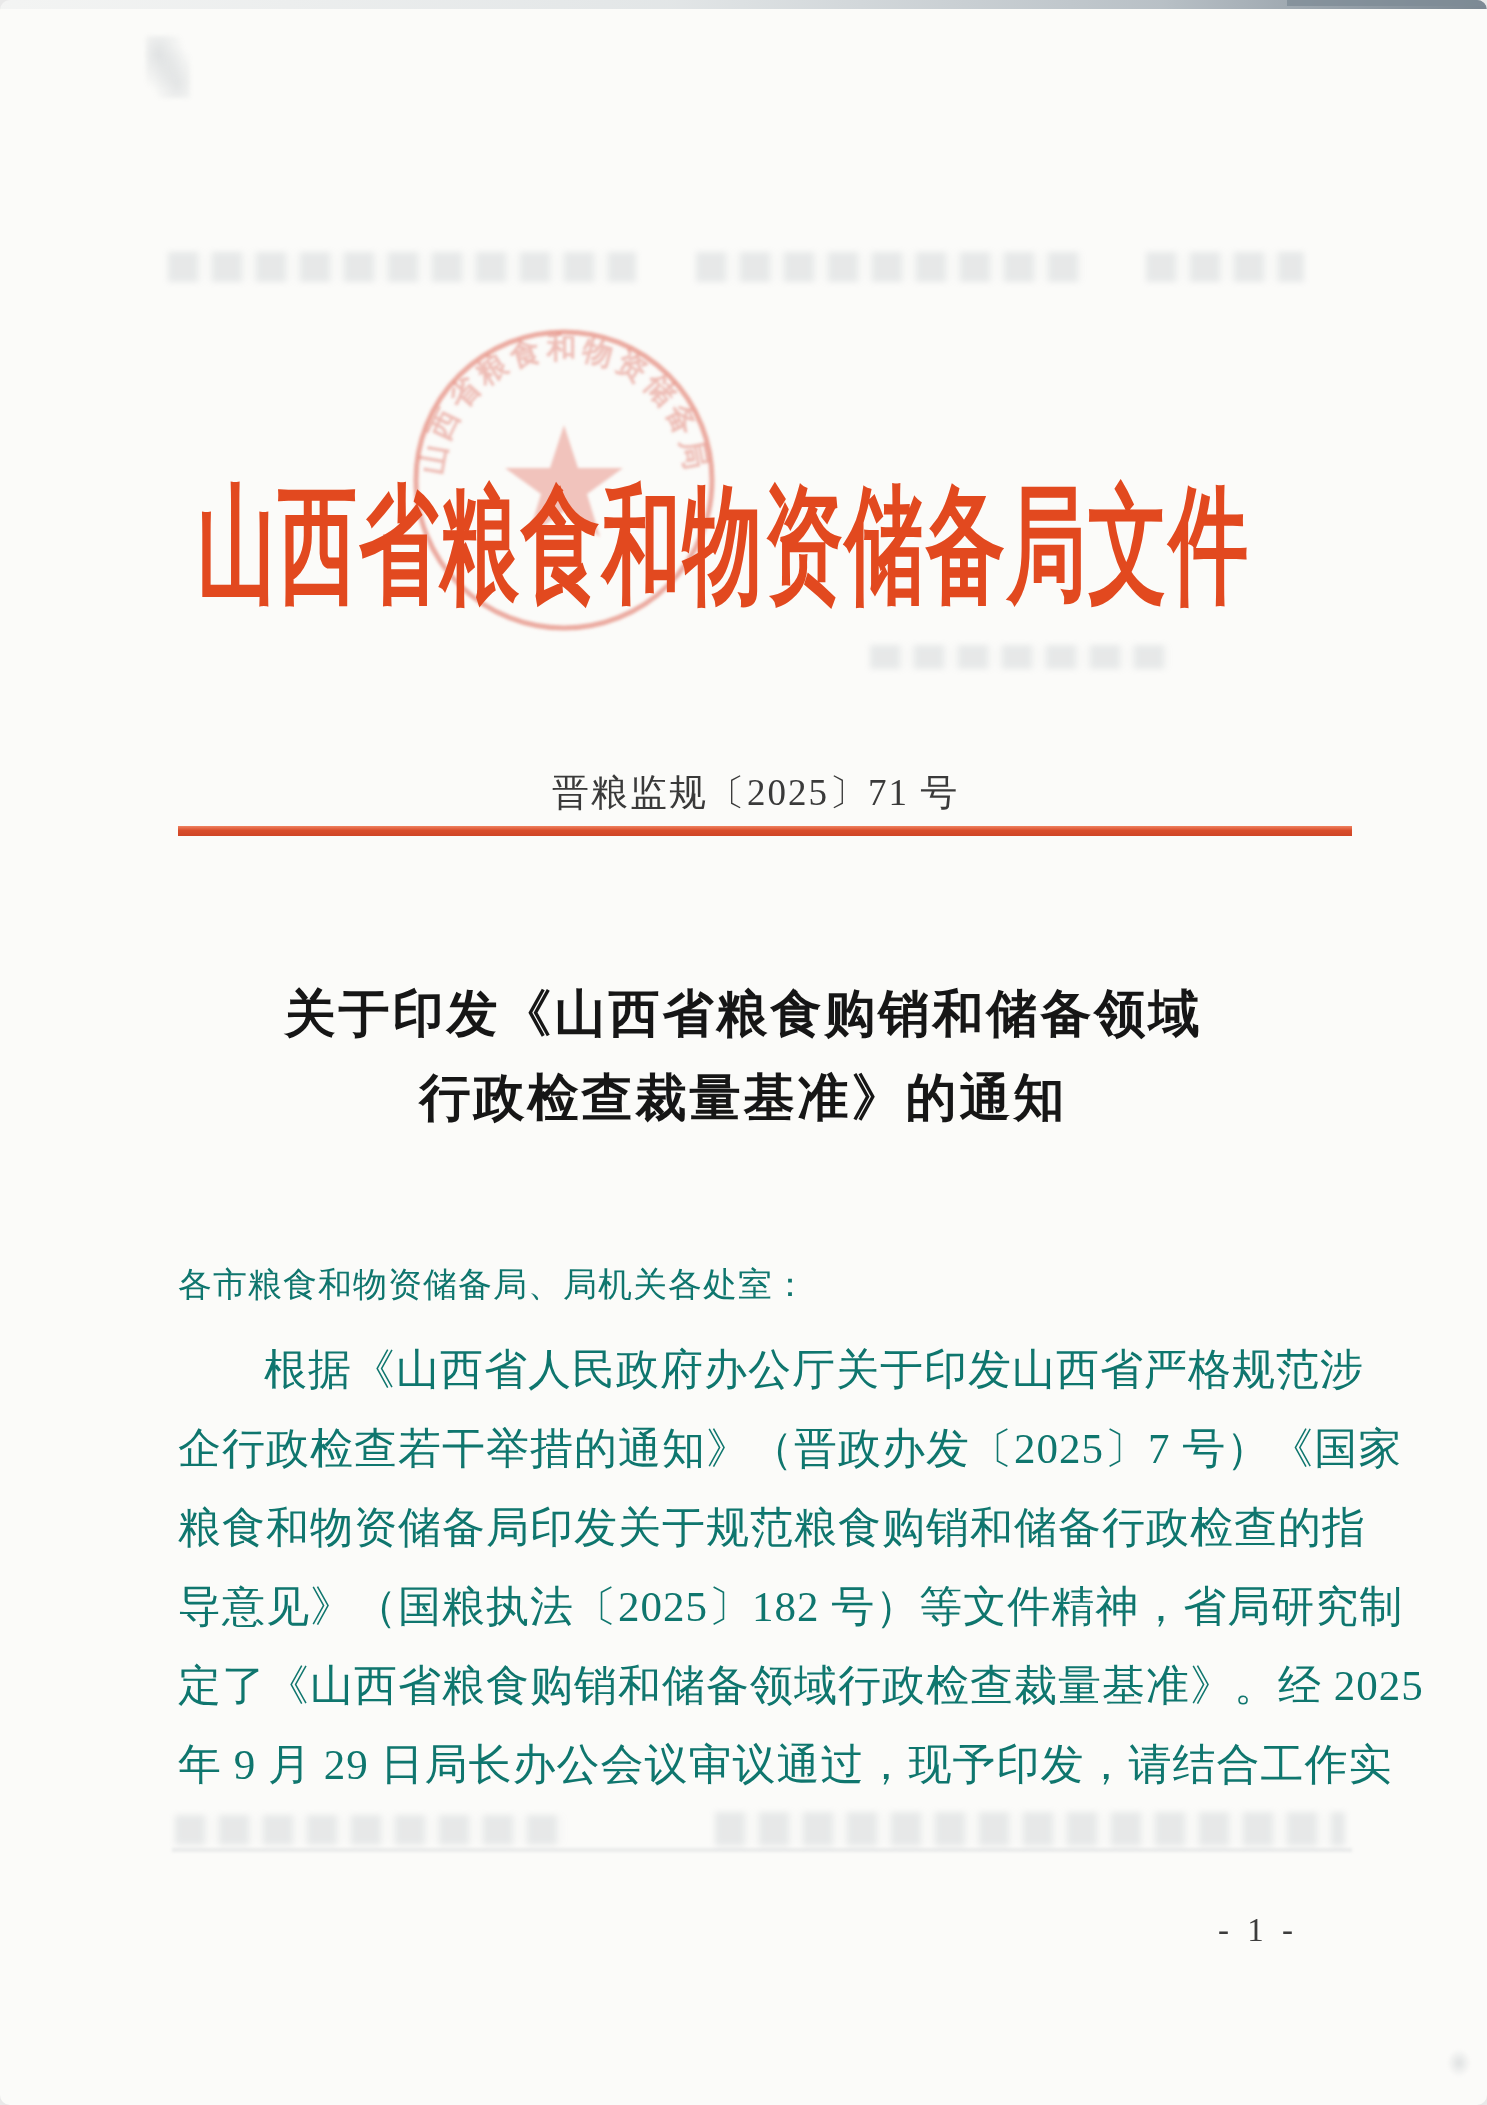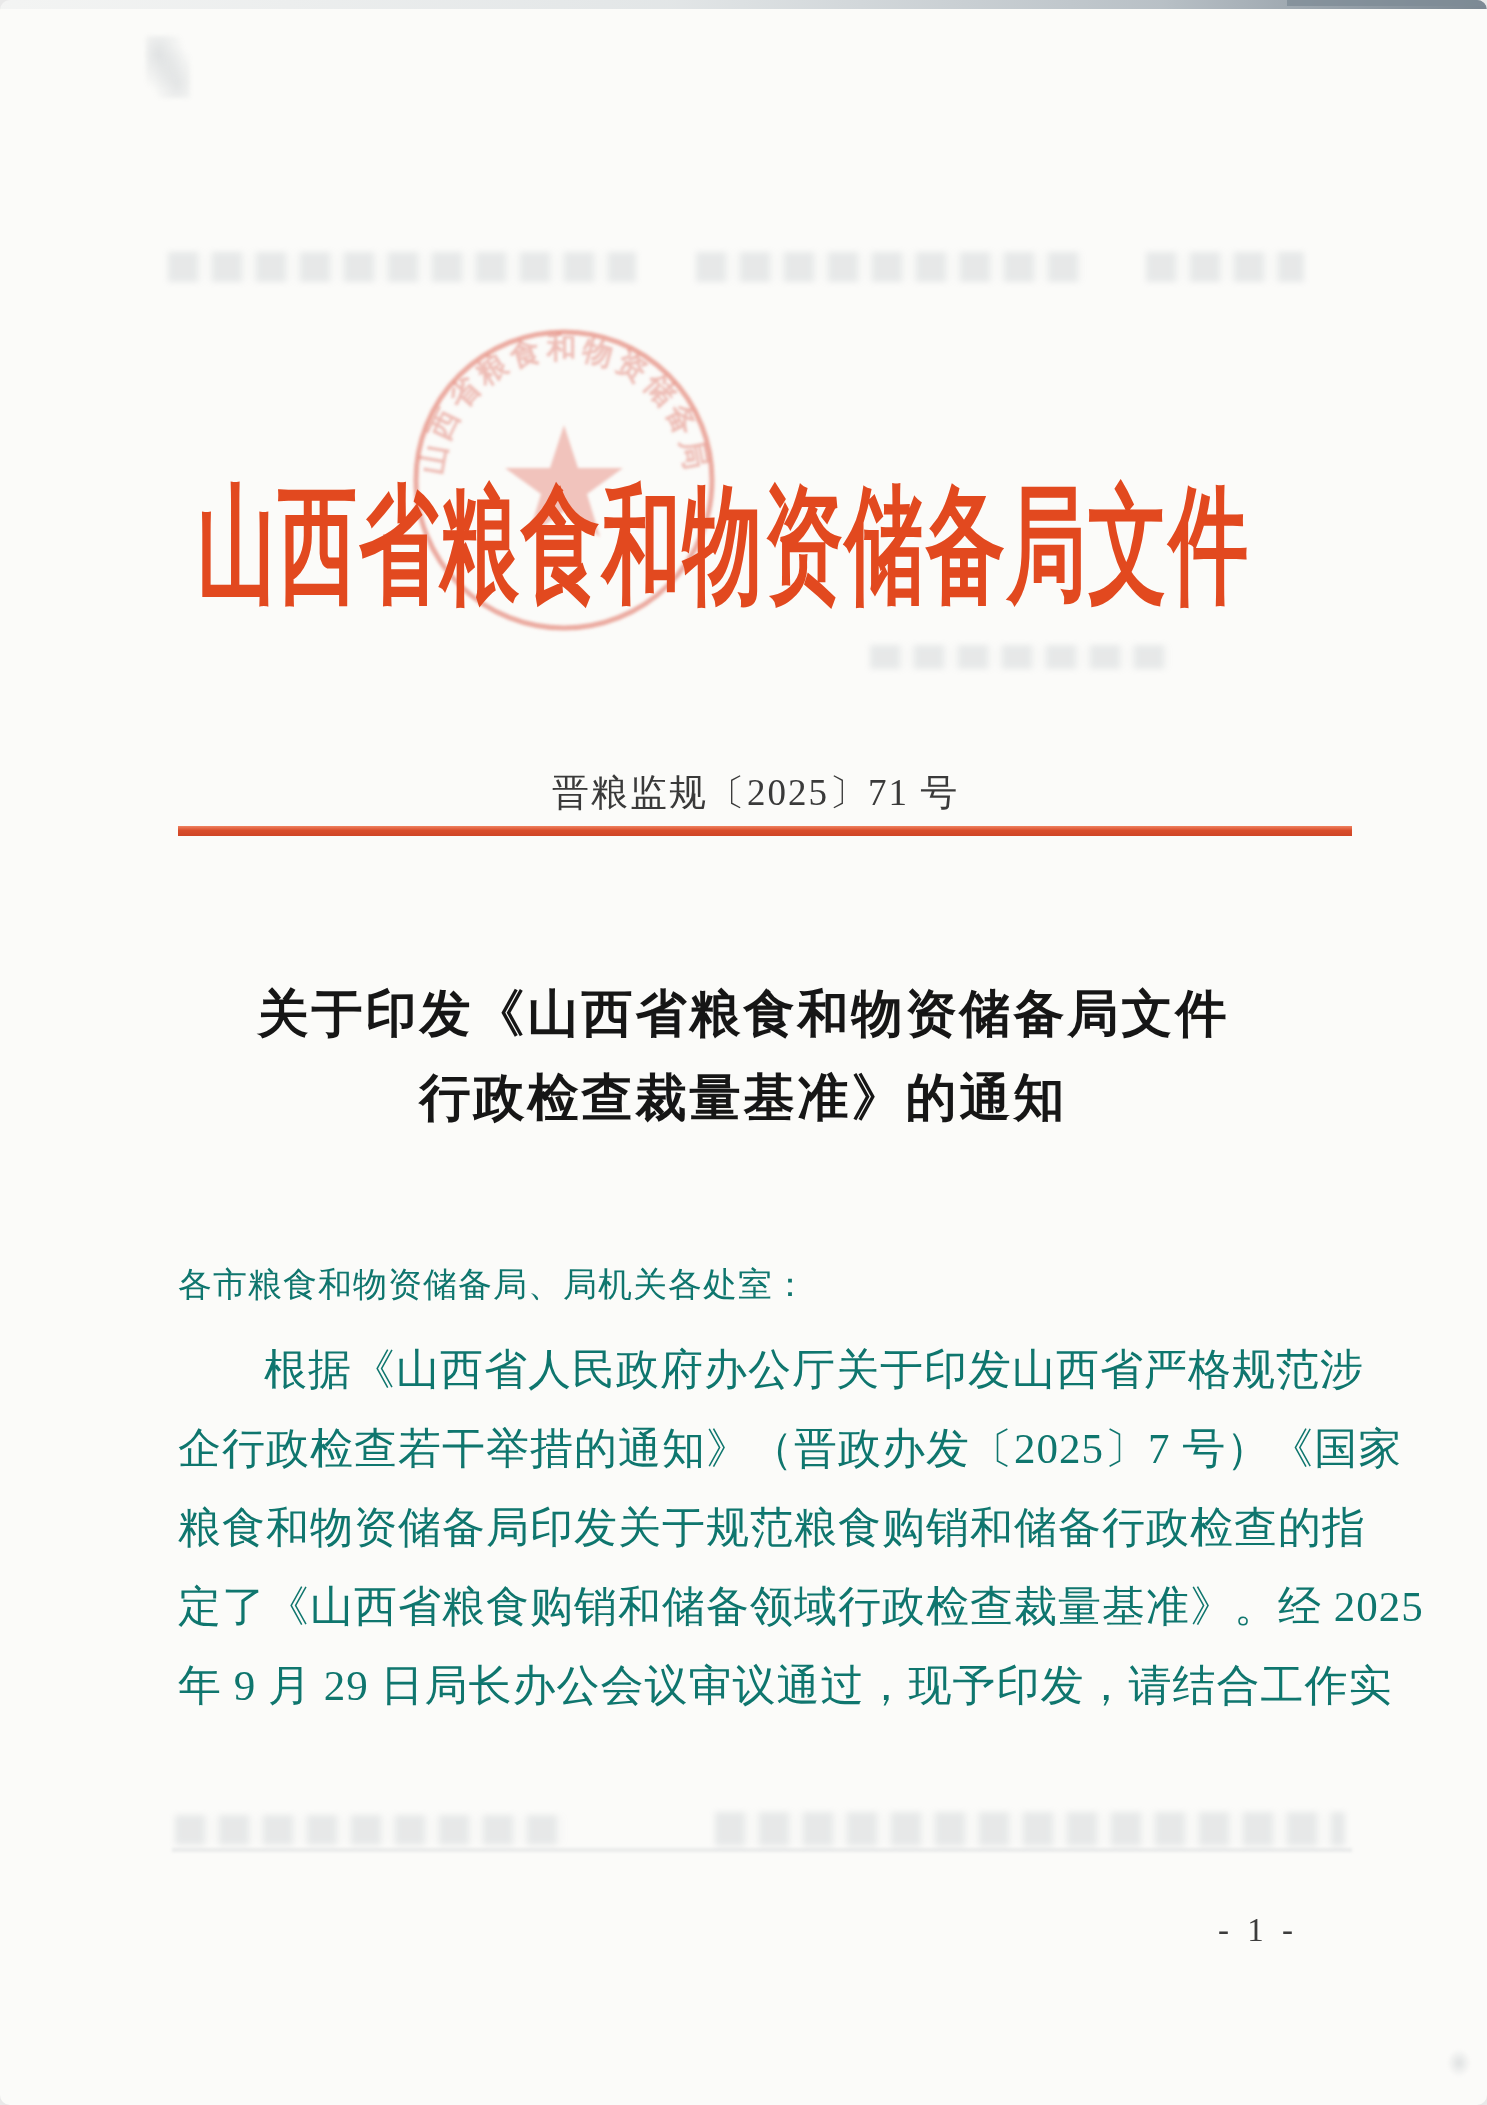--- a/index.html
+++ b/index.html
@@ -123,29 +123,30 @@
     <path d="M161,110 L175,153 L220,153 L184,179 L197,222 L161,196 L125,222 L138,179 L102,153 L147,153 Z" fill="rgba(231,140,128,0.5)" filter="url(#sealBlur)"></path>
   </svg>
 
   <div class="masthead" style="color:#e2491f;">山西省粮食和物资储备局文件</div>
 
   <div class="doc-number">晋粮监规〔2025〕71 号</div>
 
   <div class="red-rule"></div>
 
   <div class="doc-title">
-    <div>关于印发《山西省粮食和物资储备局文件</div>
+    <div>关于印发《山西省粮食购销和储备领域</div>
     <div>行政检查裁量基准》的通知</div>
   </div>
 
   <div class="salutation">各市粮食和物资储备局、局机关各处室：</div>
 
   <div class="paragraph">
     <div class="bline indent">根据《山西省人民政府办公厅关于印发山西省严格规范涉</div>
     <div class="bline">企行政检查若干举措的通知》（晋政办发〔2025〕7 号）《国家</div>
     <div class="bline">粮食和物资储备局印发关于规范粮食购销和储备行政检查的指</div>
+    <div class="bline">导意见》（国粮执法〔2025〕182 号）等文件精神，省局研究制</div>
     <div class="bline">定了《山西省粮食购销和储备领域行政检查裁量基准》。经 2025</div>
     <div class="bline">年 9 月 29 日局长办公会议审议通过，现予印发，请结合工作实</div>
   </div>
 
   <div class="page-num">- 1 -</div>
 
 </div>
 
 </body></html>

